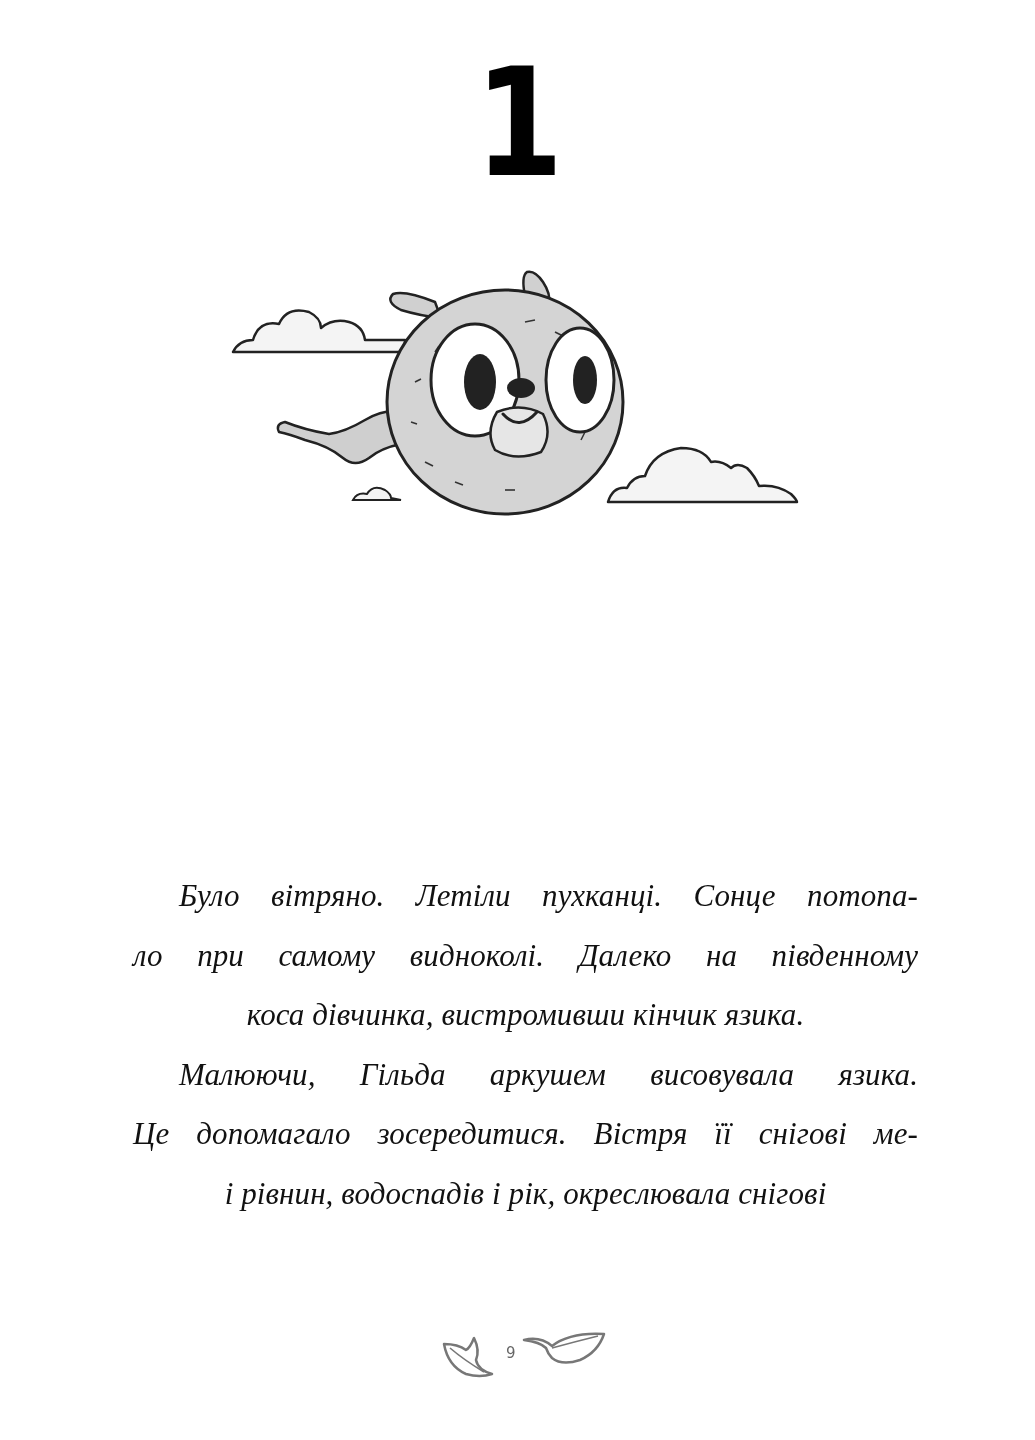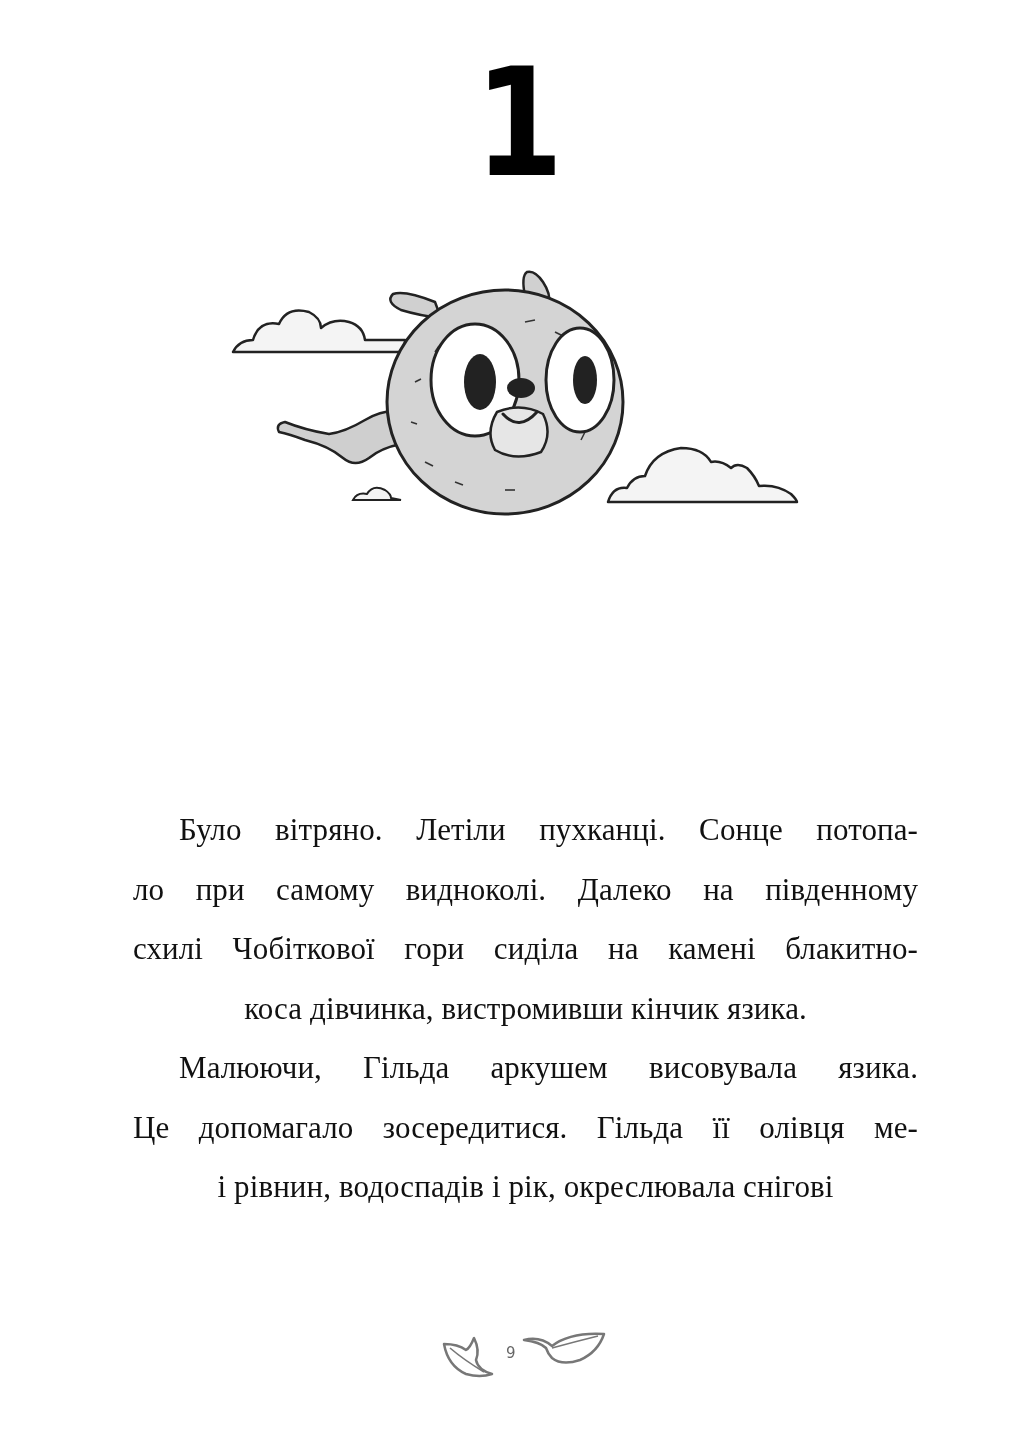--- a/index.html
+++ b/index.html
@@ -4,23 +4,24 @@
 <style>
   html, body { margin:0; padding:0; background:#ffffff; }
   body { width:1035px; height:1440px; position:relative; overflow:hidden; font-family:"Liberation Serif", serif; color:#111; }
   .chapter-num {
     position:absolute; left:0; width:1035px; top:48px; text-align:center;
     font-family:"DejaVu Sans", sans-serif; font-weight:900; font-size:150px; line-height:150px; color:#000;
     transform:scaleX(0.85); letter-spacing:-4px;
   }
   .illustration { position:absolute; left:225px; top:262px; width:590px; height:260px; }
   .body-text {
-    position:absolute; left:133px; width:785px; top:800px;
+    position:absolute; left:133px; width:785px; top:866px;
     font-size:31px; line-height:59.5px; letter-spacing:0.1px;
     transform-origin:left top;
+    font-style:italic;
   }
   .line { white-space:nowrap; height:59.5px; display:block;text-align:center; }
   .indent { padding-left:46px; }
   .justify { text-align:justify; text-align-last:justify; }
   .footer { position:absolute; left:0; width:1035px; top:1322px; height:60px; }
   .page-num { position:absolute; left:506px; top:22px; font-family:"DejaVu Sans", sans-serif; font-size:15px; color:#666; }
   .leaf { position:absolute; }
 </style>
 </head>
 <body>
@@ -63,24 +64,23 @@
   <ellipse cx="360" cy="118" rx="12" ry="24" fill="#222"></ellipse>
 
   <path d="M272 150 Q260 170 270 188 Q290 200 316 190 Q328 172 318 152 Q296 140 272 150 Z" fill="#e6e6e6" stroke="#222" stroke-width="2.5"></path>
   <ellipse cx="296" cy="126" rx="14" ry="10" fill="#222"></ellipse>
   <path d="M278 152 Q294 170 312 150" fill="none" stroke="#222" stroke-width="3" stroke-linecap="round"></path>
 </svg>
 
 <div class="body-text">
   <span class="line indent justify">Було вітряно. Летіли пухканці. Сонце потопа-</span>
   <span class="line justify">ло при самому видноколі. Далеко на південному</span>
-  <span class="line justify">схилі Чобіткової гори сиділа на камені блакитно-</span>
   <span class="line">коса дівчинка, вистромивши кінчик язика.</span>
   <span class="line indent justify">Малюючи, Гільда аркушем висовувала язика.</span>
-  <span class="line justify">Це допомагало зосередитися. Гільда її олівця ме-</span>
+  <span class="line justify">Це допомагало зосередитися. Вістря її снігові ме-</span>
   <span class="line">і рівнин, водоспадів і рік, окреслювала снігові</span>
 </div>
 
 <div class="footer">
   <svg class="leaf" style="left:440px;top:8px" width="60" height="50" viewBox="0 0 60 50">
     <path d="M4 14 Q8 36 26 44 Q40 48 52 44 Q38 40 36 30 Q40 20 34 8 Q30 18 26 20 Q18 14 4 14 Z" fill="none" stroke="#777" stroke-width="2.5" stroke-linejoin="round"></path>
     <path d="M10 18 Q24 30 44 42" fill="none" stroke="#777" stroke-width="1.6"></path>
   </svg>
   <span class="page-num">9</span>
   <svg class="leaf" style="left:522px;top:4px" width="90" height="50" viewBox="0 0 90 50">

